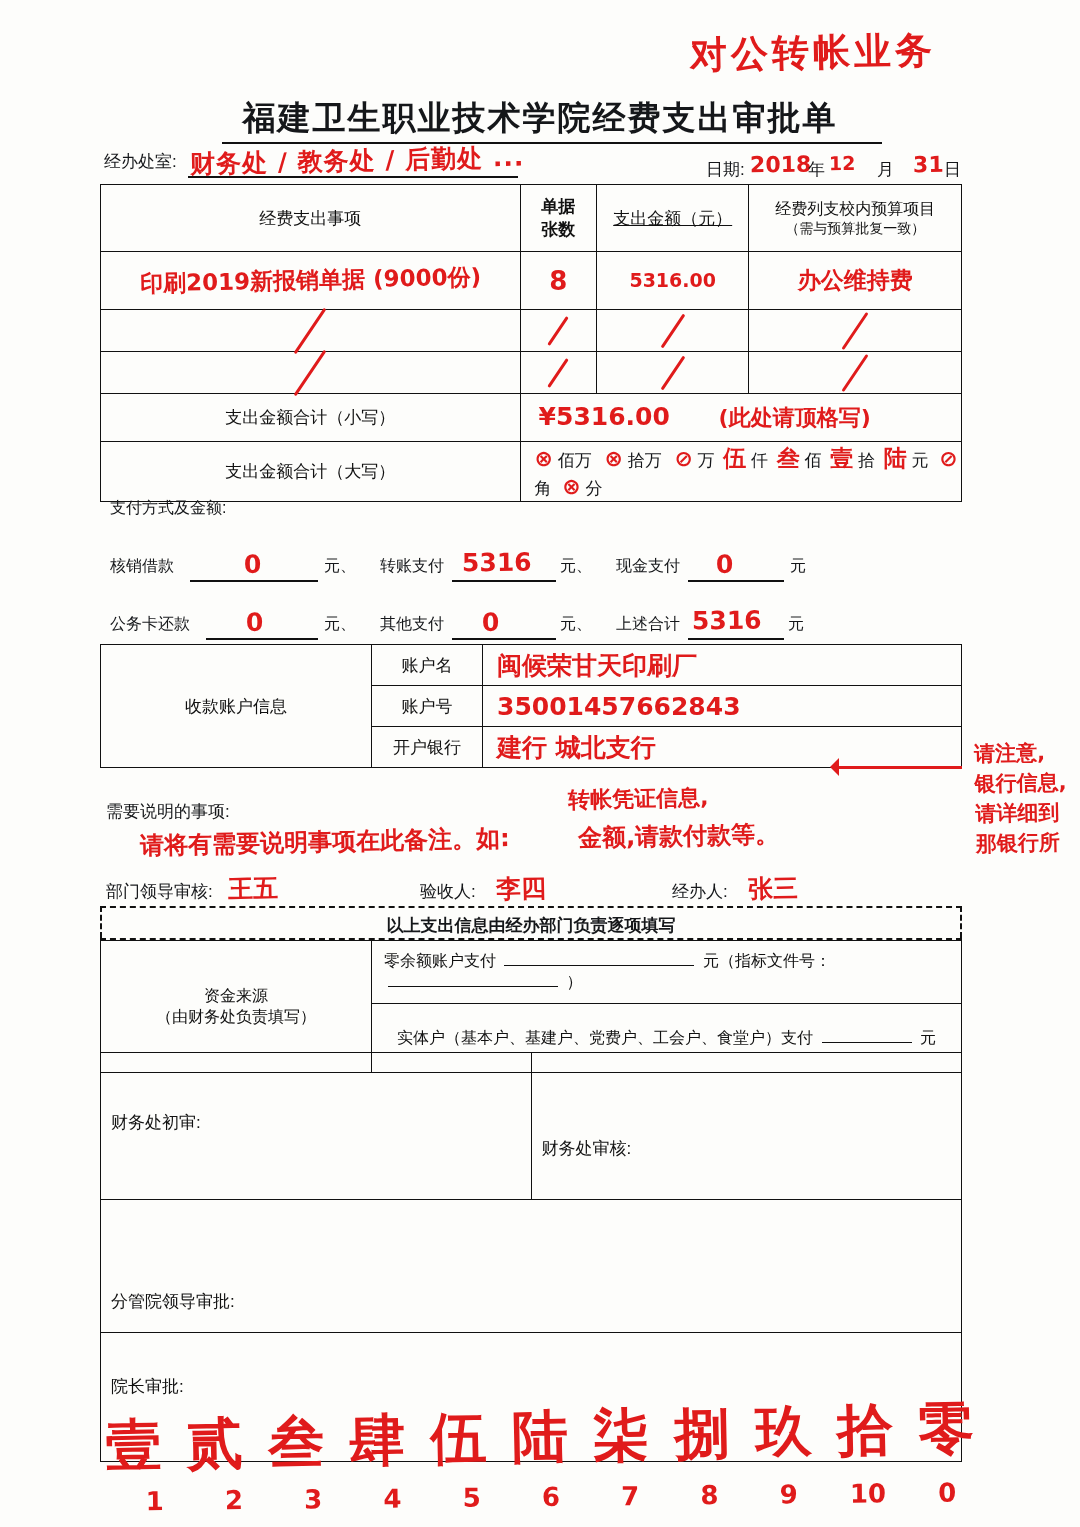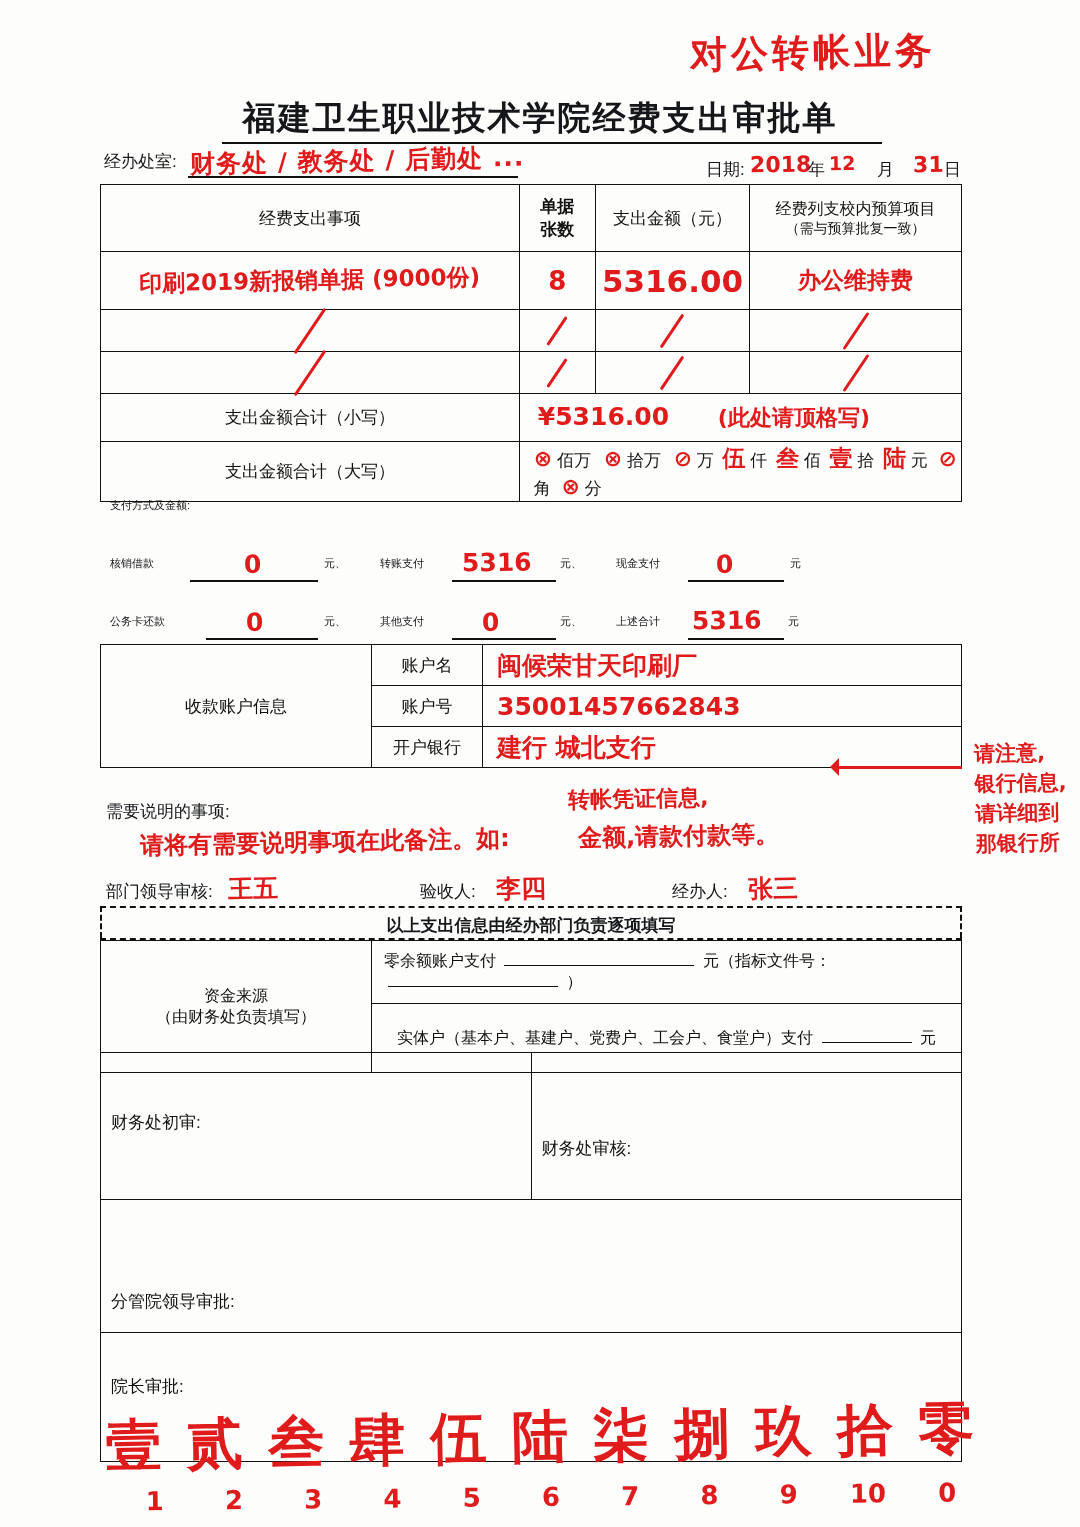--- a/index.html
+++ b/index.html
@@ -56,21 +56,21 @@
 
   .cellwrap{position:relative;height:100%;}
 
   
   .slash{
     position:absolute;left:50%;top:50%;width:54px;height:3px;background:#e01b1b;
     transform:translate(-50%,-50%) rotate(-56deg);border-radius:2px;
   }
 
   
-  .pline{position:absolute;font-size:11px;}
+  .pline{position:absolute;font-size:16px;}
   .uline{position:absolute;height:1.6px;background:#111;}
 
   
   #acct-table{left:100px;top:644px;width:862px;}
   #acct-table td{font-size:17px;}
 
   
   #src-table{left:100px;top:940px;width:862px;}
   #src-table td{font-size:16px;}
 
@@ -128,33 +128,33 @@
   <div class="pr" style="position:absolute;left:944px;top:158px;font-size:17px;">日</div>
 
   <table class="tbl" id="main-table">
     <tbody>
         <tr>
       <td style="width:420px;height:64px;">经费支出事项</td>
       <td style="width:76px;font-weight:bold;">
         <div>单据</div>
         <div>张数</div>
       </td>
-      <td style="width:152px;">支出金额（元）</td>
+      <td style="width:152px;text-decoration:underline;">支出金额（元）</td>
       <td style="width:214px;">
         <div style="font-size:16px">经费列支校内预算项目</div>
         <div style="font-size:14px">（需与预算批复一致）</div>
       </td>
     </tr>
 
     <tr class="hrow" style="height:58px">
       <td>
         <span class="hw" style="font-size:23px;display:inline-block">印刷2019新报销单据 (9000份)</span>
       </td>
       <td><span class="hw n" style="font-size:26px">8</span></td>
-      <td><span class="hw n" style="font-size:31px">5316.00</span></td>
+      <td><span class="hw n" style="font-size:19px">5316.00</span></td>
       <td><span class="hw" style="font-size:23px">办公维持费</span></td>
     </tr>
 
     <tr class="hrow" style="height:42px">
       <td>
             <div class="cellwrap">
               <span class="slash"></span>
             </div>
           </td>
       <td>

